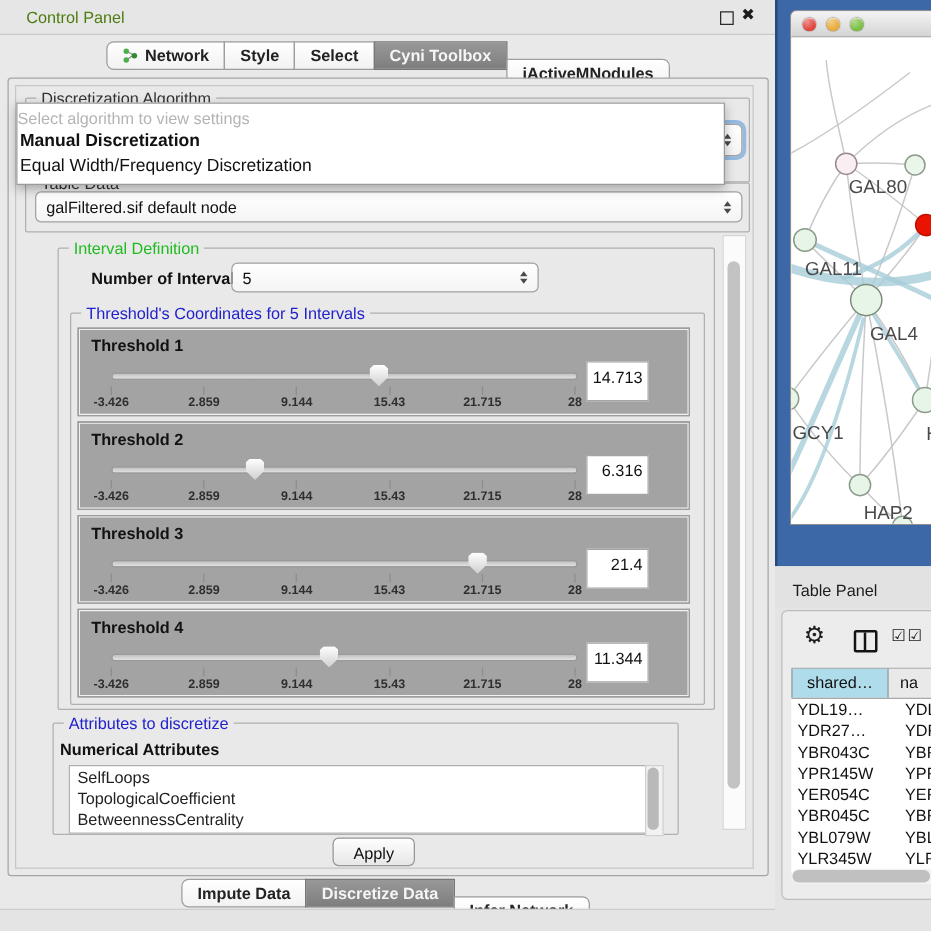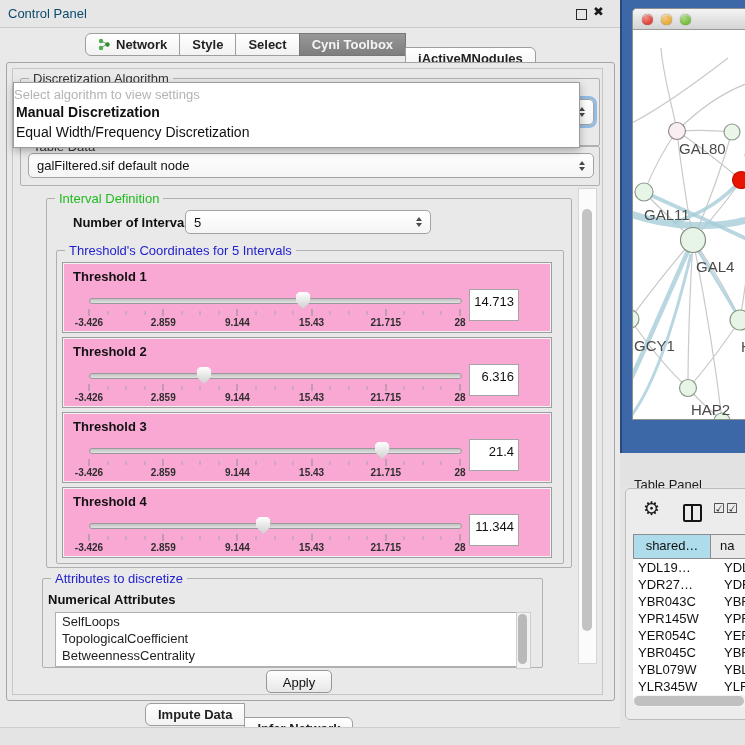--- a/index.html
+++ b/index.html
@@ -1,20 +1,20 @@
 <!DOCTYPE html>
 <html><head>
 <meta charset="utf-8">
 <style>
   html,body{margin:0;padding:0;background:#e9e9e9;font-family:"Liberation Sans","DejaVu Sans",sans-serif;}
   #screen{position:relative;width:745px;height:745px;overflow:hidden;background:#e9e9e9;}
   
   .control-panel{position:absolute;left:0;top:0;width:620px;height:745px;background:#e9e9e9;}
   .titlebar{position:absolute;left:0;top:0;width:620px;height:27px;background:#e6e6e6;border-bottom:1px solid #c9c9c9;}
-  .titlebar .ttl{position:absolute;left:8px;top:6px;font-size:13px;color:#0c4a6e;}
+  .titlebar .ttl{position:absolute;left:21px;top:6px;font-size:13px;color:#4d7c0f;}
   .float-btn{position:absolute;left:576px;top:9px;width:9px;height:9px;border:1.5px solid #2a2a2a;background:transparent;}
   .close-btn{position:absolute;left:593px;top:4px;font-size:13px;font-weight:bold;color:#1a1a1a;}
   
   .tabrow{position:absolute;display:flex;text-align:center;}
   .tab{height:21px;line-height:21px;padding:0 12px;font-size:13px;font-weight:600;color:#222;
        background:linear-gradient(#ffffff,#f2f2f2);border:1px solid #9e9e9e;margin-left:-1px;
        display:flex;align-items:center;gap:5px;white-space:nowrap;}
   .tab:first-child{border-radius:6px 0 0 6px;margin-left:0;}
   .tab:last-child{border-radius:0 6px 6px 0;margin-top:14px;}
   .tab.selected{background:linear-gradient(#989898,#7e7e7e);color:#f5f5f5;border-color:#777;}
@@ -33,21 +33,21 @@
   .arr-dn{width:0;height:0;border-left:3.5px solid transparent;border-right:3.5px solid transparent;border-top:4.5px solid #4a4a4a;}
   .focusring{box-shadow:0 0 0 3px rgba(92,156,221,.6);}
   
   .popup{position:absolute;left:13px;top:82px;width:565px;height:64px;background:#ffffff;border:1px solid #9b9b9b;
          box-shadow:0 3px 8px rgba(0,0,0,.28);z-index:20;}
   .popup .ph{margin-top:4px;text-align:left;font-size:13px;color:#b4b4b4;}
   .popup .item{font-size:14px;color:#111;padding:1px 2px;line-height:18px;}
   .popup .item.bold{font-weight:bold;}
   
   #thresholds{position:absolute;left:62px;top:262px;width:490px;display:flex;flex-direction:column;gap:4px;}
-  .tbox{position:relative;height:69px;border:1px solid #9d9d9d;background:#f9a8d4;box-shadow:inset 0 0 0 1px #f2f2f2;}
+  .tbox{position:relative;height:69px;border:1px solid #9d9d9d;background:#a3a3a3;box-shadow:inset 0 0 0 1px #f2f2f2;}
   .tbox .tlabel{position:absolute;left:10px;top:6px;font-size:13px;font-weight:bold;color:#111;}
   .slider{position:absolute;left:26px;top:28px;width:371px;height:38px;}
   .track{position:absolute;left:0;top:7px;width:100%;height:4px;border:1px solid #9a9a9a;border-radius:3px;
          background:linear-gradient(#c2c2c2,#e2e2e2);}
   .sthumb{position:absolute;top:1px;width:15px;height:17px;transform:translateX(-50%);
           background:linear-gradient(#ffffff,#cfcfcf);filter:drop-shadow(0 0 1px #777);
           clip-path:polygon(22% 0,78% 0,100% 18%,100% 56%,50% 100%,0 56%,0 18%);}
   .ticks{position:absolute;left:0;top:18px;width:100%;height:8px;}
   .tick{position:absolute;width:1px;background:#8d8d8d;transform:translateX(-.5px);}
   .tick.minor{height:4px;top:2px;background:#a5a5a5;}
@@ -71,21 +71,21 @@
   
   .right-bg{position:absolute;left:620px;top:0;width:125px;height:745px;background:#e4e4e4;}
   .net-frame{position:absolute;left:620px;top:0;width:125px;height:453px;background:#3c68a8;border-left:2px solid #28497a;}
   .net-window{position:absolute;left:10px;top:8px;width:115px;height:410px;border-radius:5px 0 0 0;overflow:hidden;
               border:1px solid #8f8f8f;border-right:none;background:#fff;}
   .net-titlebar{height:20px;background:linear-gradient(#f4f4f4,#d4d4d4);border-bottom:1px solid #9a9a9a;
                 display:flex;align-items:center;gap:8px;padding-left:9px;}
   .light{width:11px;height:11px;border-radius:50%;box-shadow:inset 0 1px 1px rgba(255,255,255,.7),0 0 1px rgba(0,0,0,.6);}
   #netsvg{display:block;background:#ffffff;}
   .tp-title{position:absolute;left:620px;top:453px;width:125px;height:33px;background:#e2e2e2;}
-  .tp-title span{position:absolute;left:14px;top:24px;font-size:13px;color:#1c1c1c;}
+  .tp-title span{position:absolute;left:14px;top:12px;font-size:13px;color:#1c1c1c;}
   .tpanel{position:absolute;left:625px;top:488px;width:130px;height:230px;background:#ececec;border:1px solid #bdbdbd;border-radius:5px;}
   .gear{position:absolute;left:17px;top:8px;font-size:19px;color:#1c1c1c;}
   .colicon{position:absolute;left:57px;top:15px;width:15px;height:14px;border:2px solid #141414;border-radius:2px;}
   .colicon:before{content:"";position:absolute;left:6px;top:0;width:2px;height:14px;background:#141414;}
   .cb{position:absolute;top:12px;font-size:13px;color:#1a1a1a;}
   .tbl{position:absolute;left:7px;top:45px;width:120px;height:164px;overflow:hidden;background:#fff;}
   .tbl-head{display:flex;height:23px;border-top:1px solid #8d8d8d;border-bottom:1px solid #8d8d8d;}
   .th1{width:76px;background:#aedceb;border-left:1px solid #8d8d8d;border-right:1px solid #8d8d8d;
        font-size:13px;color:#111;text-align:center;line-height:22px;}
   .th2{flex:1;background:#e9e9e9;font-size:13px;color:#111;padding-left:9px;line-height:22px;}
@@ -353,20 +353,23 @@
 
     <button class="apply-btn" style="position:absolute;">Apply</button>
 
     <div class="vscroll">
         <div class="thumb"></div>
       </div>
 
     <div class="tabrow" id="bottomTabs" style="left:145px;top:703px;">
         <div class="tab">
           <span>Impute Data</span>
+        </div>
+        <div class="tab selected">
+          <span>Discretize Data</span>
         </div>
         <div class="tab">
           <span>Infer Network</span>
         </div>
       </div>
     <div class="bottom-strip"></div>
   </div>
 
   <div class="right-bg"></div>
 

